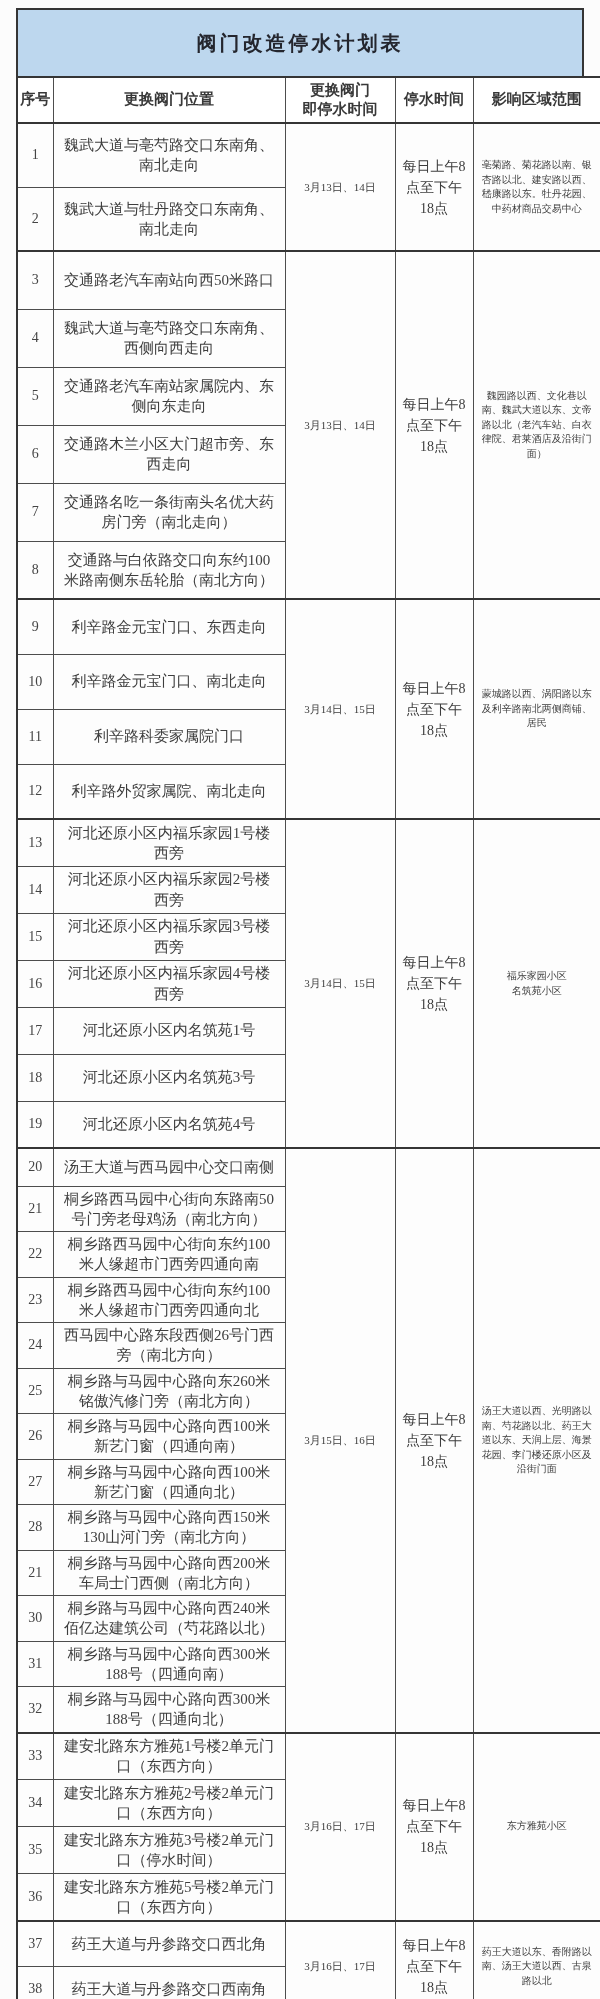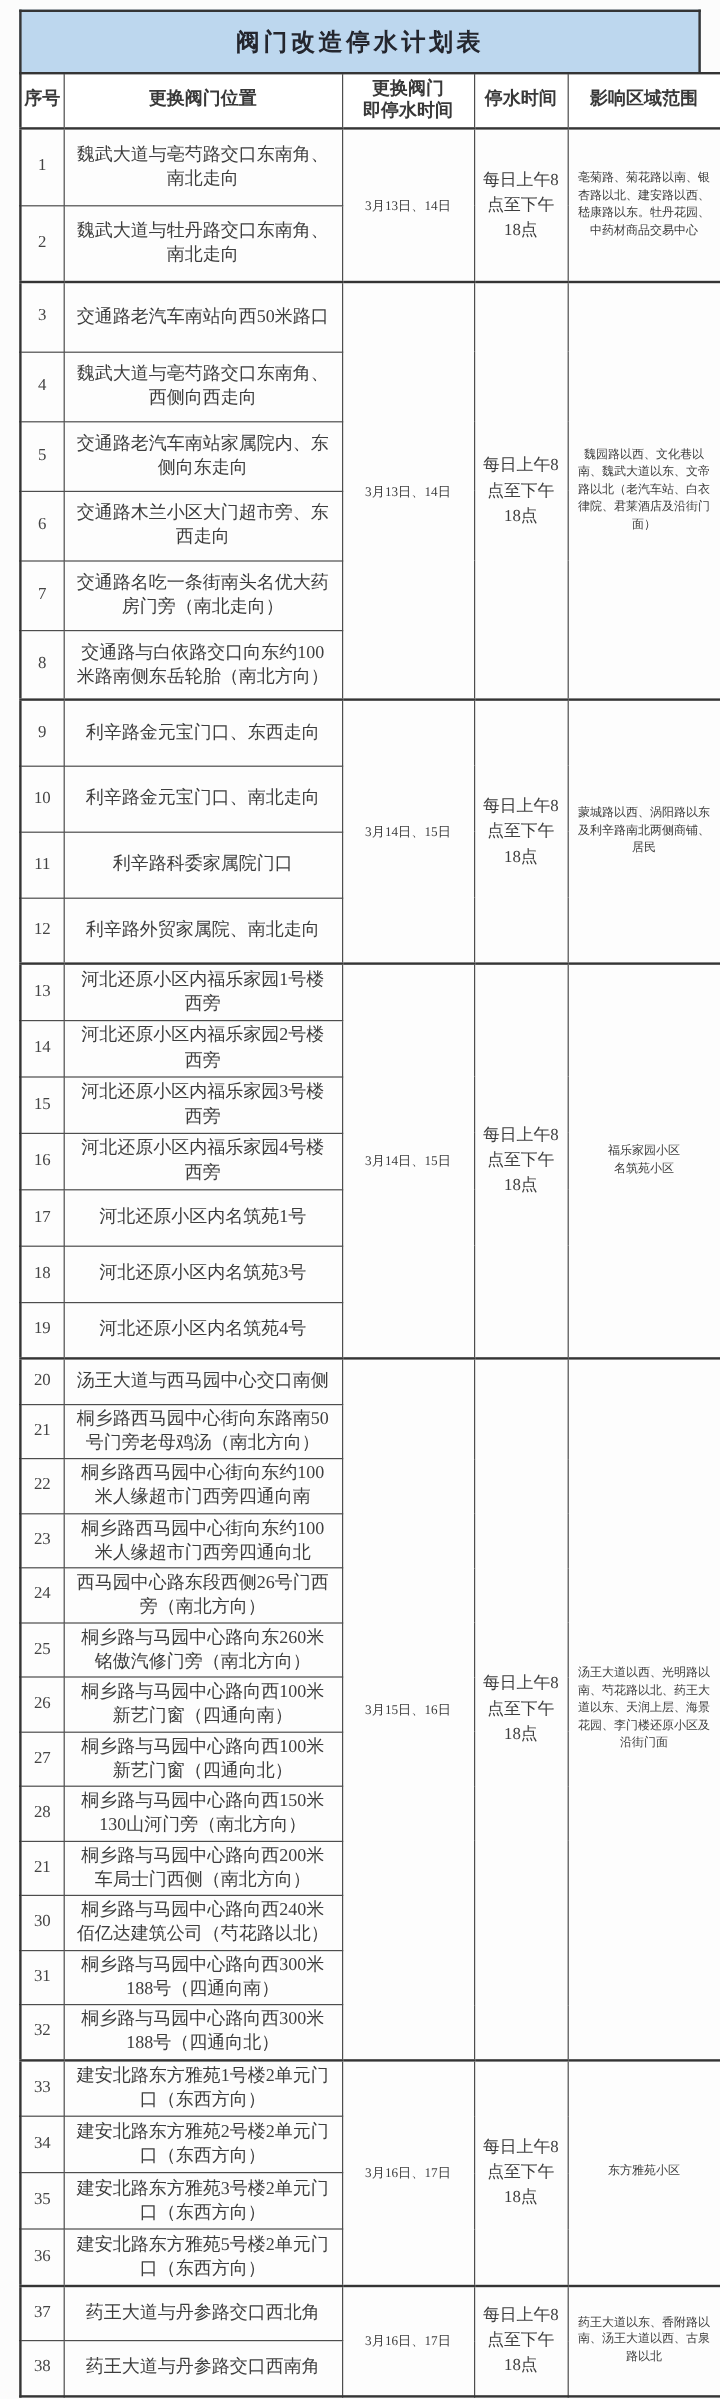--- a/index.html
+++ b/index.html
@@ -7,21 +7,21 @@
     font-family: "Liberation Serif", "DejaVu Serif", serif;
     color:#3d3d3d;
     width:600px;
   }
   .sheet { padding:8px; width:584px; box-sizing:border-box; margin:0 auto; }
 
   .title-bar {
     background:#bdd7ee;
     border:2px solid #353535;
     border-bottom:none;
-    height:52px;
+    height:68px;
     display:flex; align-items:center; justify-content:center;
     font-size:20px; font-weight:bold; letter-spacing:3px;
     color:#24262e;
     box-sizing:border-box;
   }
 
   table.outage {
     border-collapse:collapse;
     width:100%;
     table-layout:fixed;
@@ -237,21 +237,21 @@
           <td class="c-date" rowspan="4">3月16日、17日</td>
           <td class="c-time" rowspan="4">每日上午8点至下午18点</td>
           <td class="c-area" rowspan="4">东方雅苑小区</td>
         </tr>
         <tr class="g5">
           <td class="c-no">34</td>
           <td class="c-loc">建安北路东方雅苑2号楼2单元门口（东西方向）</td>
         </tr>
         <tr class="g5">
           <td class="c-no">35</td>
-          <td class="c-loc">建安北路东方雅苑3号楼2单元门口（东西方向）</td>
+          <td class="c-loc">建安北路东方雅苑3号楼2单元门口（停水时间）</td>
         </tr>
         <tr class="g5">
           <td class="c-no">36</td>
           <td class="c-loc">建安北路东方雅苑5号楼2单元门口（东西方向）</td>
         </tr>
         <tr class="g6 group-start">
           <td class="c-no">37</td>
           <td class="c-loc">药王大道与丹参路交口西北角</td>
           <td class="c-date" rowspan="2">3月16日、17日</td>
           <td class="c-time" rowspan="2">每日上午8点至下午18点</td>

